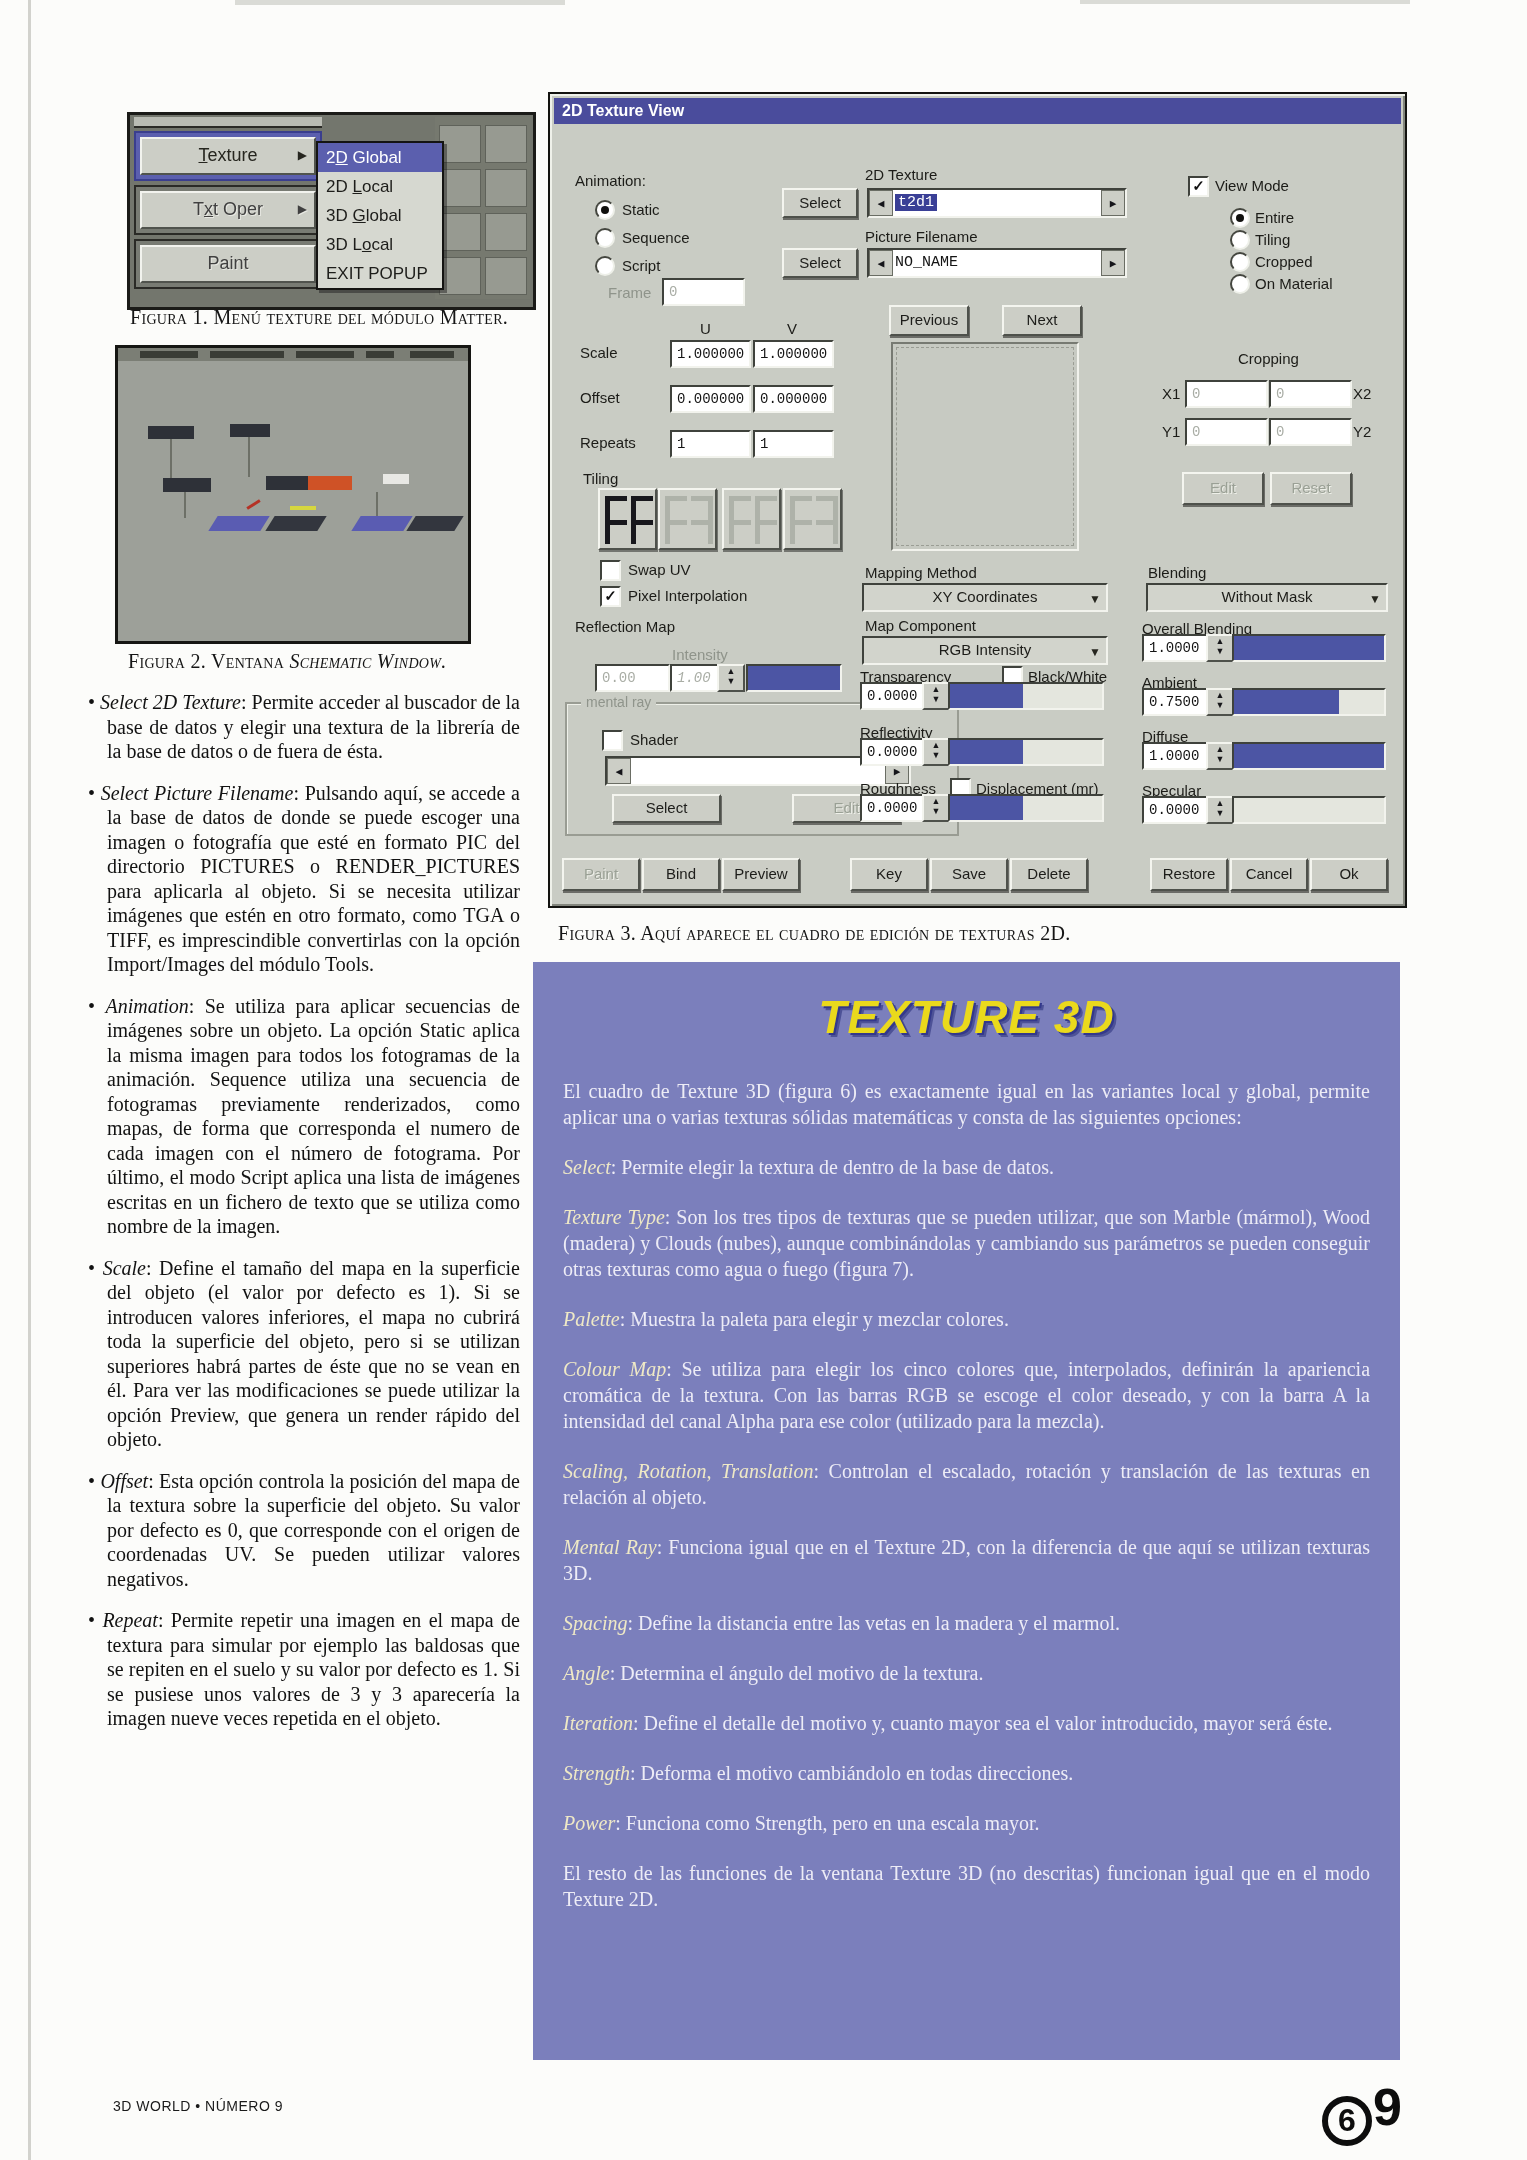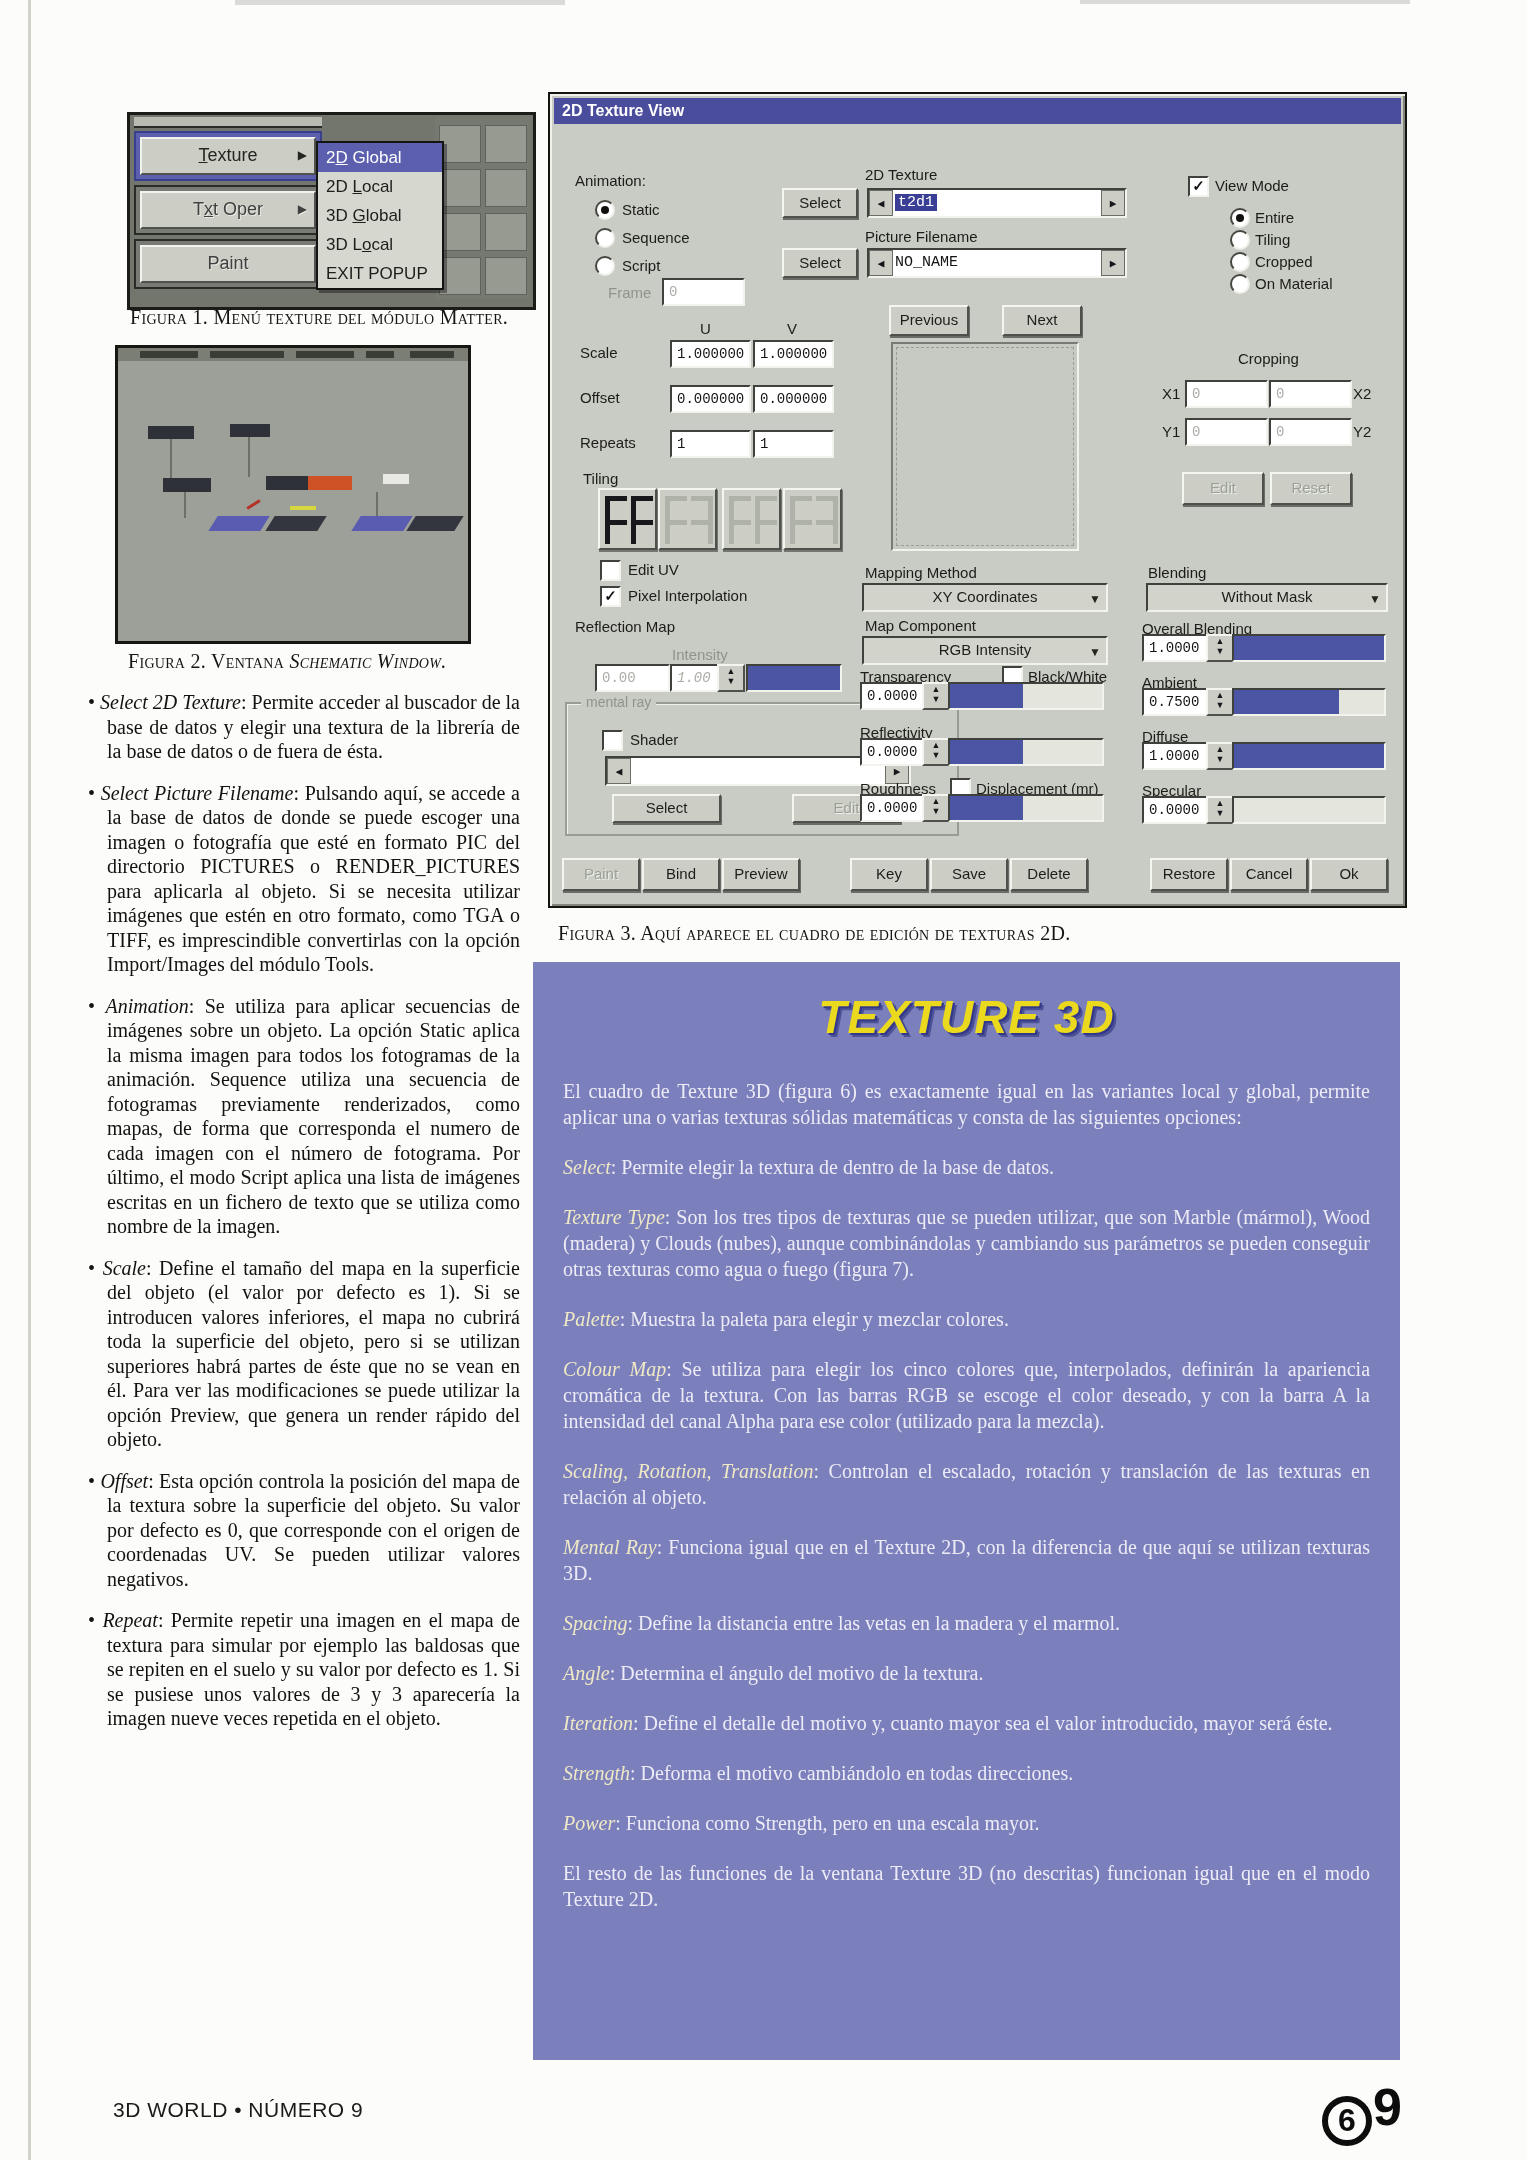--- a/index.html
+++ b/index.html
@@ -100,21 +100,21 @@
   .t3d{position:absolute;left:533px;top:962px;width:867px;height:1098px;background:#7b7fbc;}
   .t3d-title{margin-top:28px;text-align:center;font-style:italic;font-weight:bold;font-size:46px;
              letter-spacing:1px;color:#ead željez;}
   .t3d-title{color:#ead91c;text-shadow:2px 2px 0 #33388c,4px 4px 0 rgba(40,45,120,.55);}
   .t3d-body{margin:34px 30px 0;font-family:"Liberation Serif",serif;font-size:20px;line-height:26px;
             color:#edecf6;text-align:justify;}
   .t3d-entry{margin-bottom:24px;}
   .t3d-term{font-style:italic;color:#efe9c6;}
 
   
-  .footer-left{position:absolute;left:113px;top:2098px;font-size:21px;letter-spacing:.5px;color:#1a1a1a;}
+  .footer-left{position:absolute;left:113px;top:2098px;font-size:14px;letter-spacing:.5px;color:#1a1a1a;}
   .pageno{position:absolute;left:1322px;top:2082px;font-weight:bold;color:#0d0d0d;}
   .circ6{display:inline-block;width:38px;height:38px;border:6px solid #0d0d0d;border-radius:50%;
          font-size:32px;line-height:37px;text-align:center;vertical-align:-6px;}
   .nine{font-size:52px;line-height:50px;margin-left:1px;}
 </style>
 </head>
 <body>
 
 <div class="page">
 
@@ -300,21 +300,21 @@
         <div class="cell tl" style="left: 5px; top: 30px;"></div>
         <div class="cell tl" style="left: 31px; top: 30px;"></div>
       </div>
       <div class="tilebtn lite" style="left: 233px; top: 394px;">
         <div class="cell tl" style="left: 5px; top: 6px;"></div>
         <div class="cell tr" style="left: 31px; top: 6px;"></div>
         <div class="cell tl" style="left: 5px; top: 30px;"></div>
         <div class="cell tr" style="left: 31px; top: 30px;"></div>
       </div>
       <div class="cbbox" style="left: 50px; top: 466px;"></div>
-      <div class="lab" style="left: 78px; top: 467px;">Edit UV</div>
+      <div class="lab" style="left: 78px; top: 467px;">Swap UV</div>
       <div class="cbbox" style="left: 50px; top: 492px;">✓</div>
       <div class="lab" style="left: 78px; top: 493px;">Pixel Interpolation</div>
       <div class="lab" style="left: 310px; top: 574px;">Transparency</div>
       <div class="cbbox" style="left: 452px; top: 572px;"></div>
       <div class="lab" style="left: 478px; top: 574px;">Black/White</div>
       <div class="field" style="left: 310px; top: 588px; width: 58px; height: 24px;">0.0000</div>
       <div class="spin" style="left: 372px; top: 588px; height: 24px;">▲<br>▼</div>
       <div class="track" style="left: 398px; top: 588px; width: 152px; height: 24px;">
         <div class="fillbar" style="width: 48%;"></div>
       </div>

